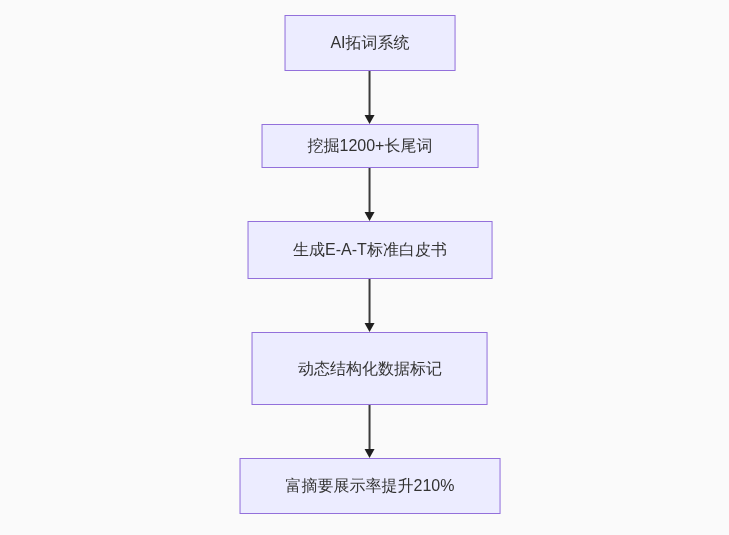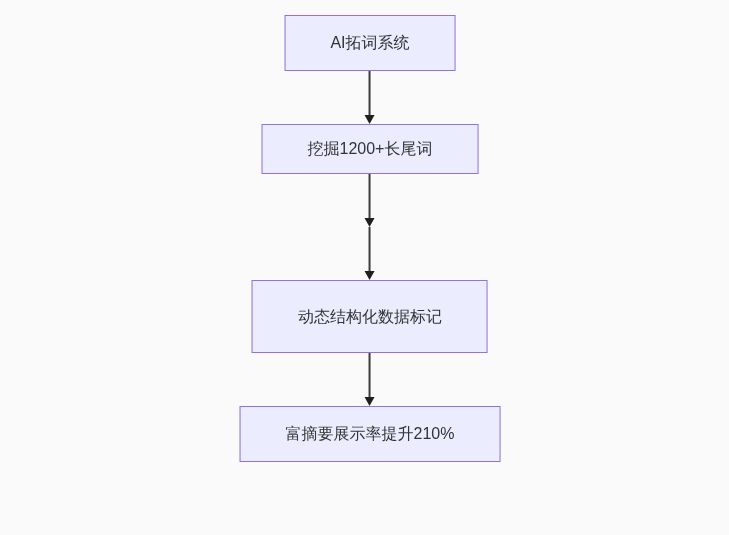--- a/index.html
+++ b/index.html
@@ -33,21 +33,21 @@
     align-items: center;
     justify-content: center;
     white-space: nowrap;
   }
   .node span {
     font-size: 16px;
     color: #333333;
     line-height: 1;
   }
   #node-1 { min-width: 146px; }
-  #node-2 { min-width: 190px; height: 50px; }
+  #node-2 { min-width: 190px; height: 44px; }
   #node-3 { min-width: 222px; height: 58px; }
   #node-4 { min-width: 215px; height: 73px; }
   #node-5 { min-width: 233px; }
   .arrow {
     display: flex;
     flex-direction: column;
     align-items: center;
     height: 53px;
   }
   .arrow .line {
@@ -79,20 +79,23 @@
 
   <div class="node" id="node-2">
     <span>挖掘1200+长尾词</span>
   </div>
 
   <div class="arrow">
     <div class="line"></div>
     <div class="head"></div>
   </div>
 
+  <div class="node" id="node-3">
+    <span>生成E-A-T标准白皮书</span>
+  </div>
 
   <div class="arrow">
     <div class="line"></div>
     <div class="head"></div>
   </div>
 
   <div class="node" id="node-4">
     <span>动态结构化数据标记</span>
   </div>
 

